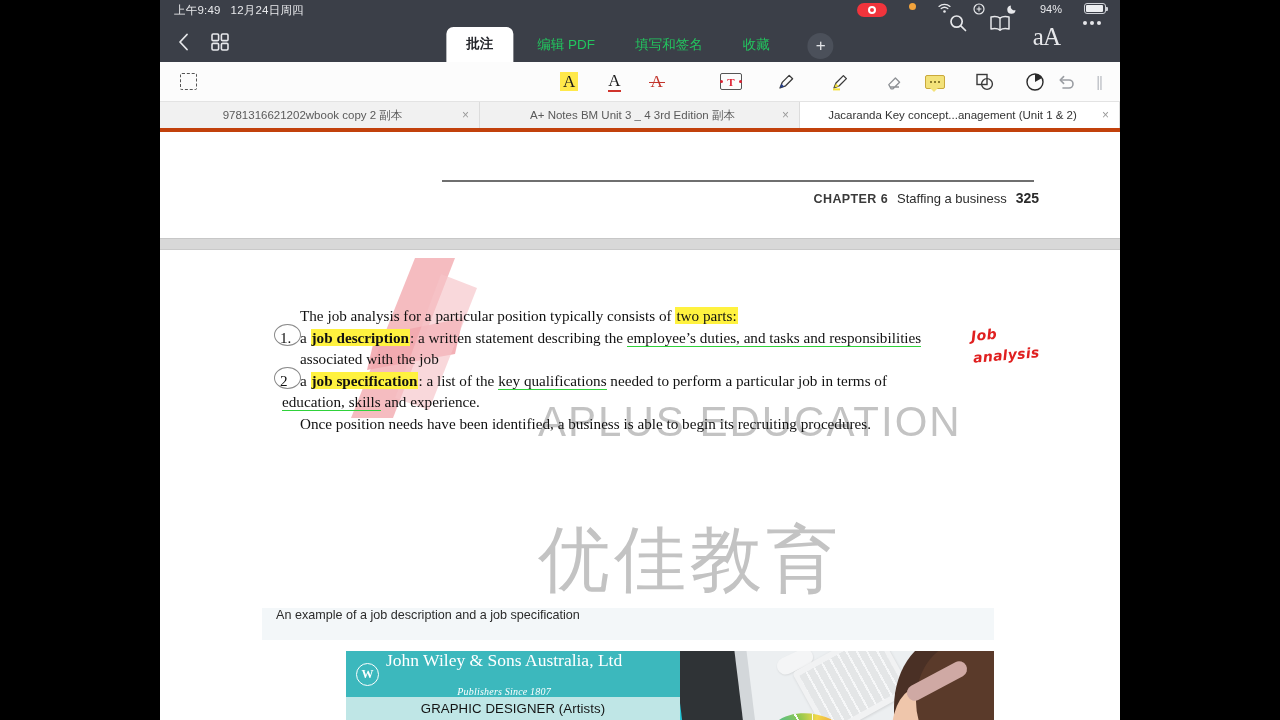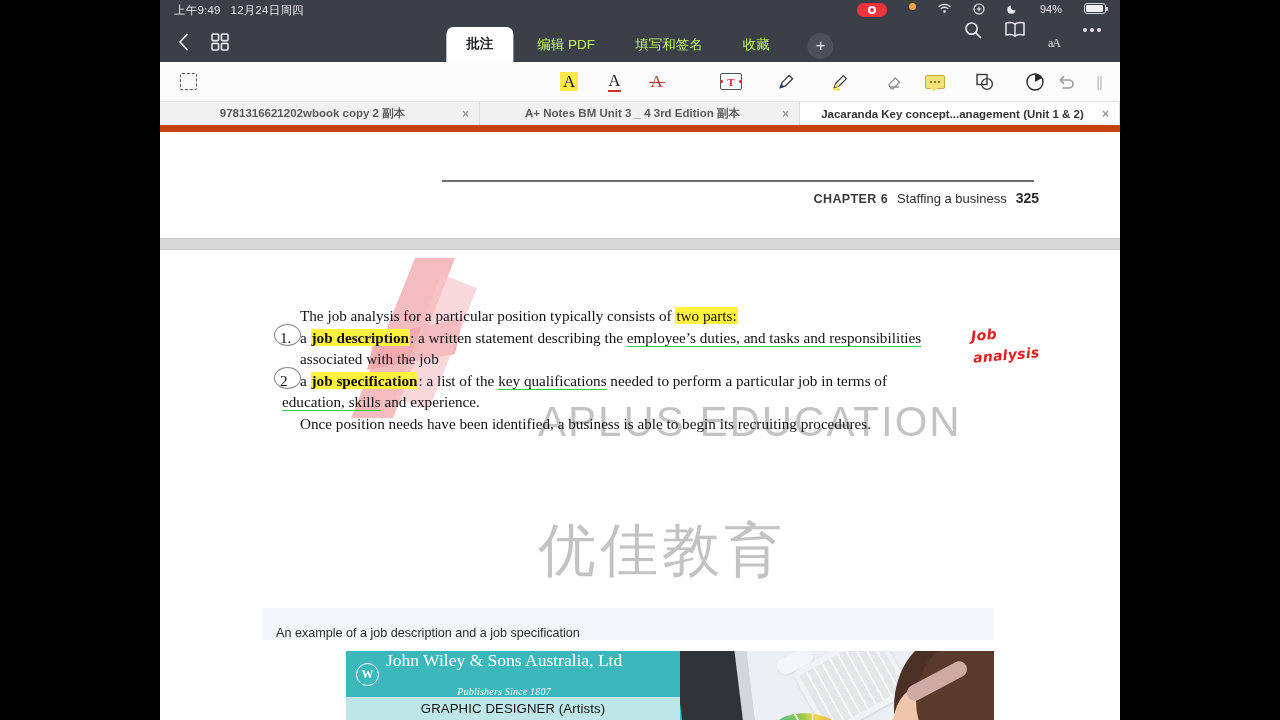--- a/index.html
+++ b/index.html
@@ -53,21 +53,21 @@
     position: relative;
   }
   #topbar .left-ic { display: flex; align-items: center; gap: 22px; padding: 0 0 11px 18px; }
   #topbar .right-ic { display: flex; align-items: center; gap: 22px; padding: 0 18px 11px 0; margin-left: auto; }
   .nav-ic { color: #e6e7ea; cursor: pointer; display: flex; align-items: center; }
   .tabs-wrap {
     position: absolute; left: 50%; transform: translateX(-50%); bottom: 0;
     display: flex; align-items: flex-end; gap: 8px;
   }
   .mtab {
-    color: #bef264; font-size: 13.5px; padding: 7px 16px 8px; cursor: pointer;
+    color: #22c55e; font-size: 13.5px; padding: 7px 16px 8px; cursor: pointer;
     white-space: nowrap;
   }
   .mtab.active {
     background: #ffffff; color: #24262b; border-radius: 7px 7px 0 0;
     font-weight: bold; padding: 8px 20px 9px;
   }
   .plus-btn {
     width: 26px; height: 26px; border-radius: 50%; background: #4b505a;
     color: #e3e4e8; display: flex; align-items: center; justify-content: center;
     font-size: 17px; margin-left: 14px; margin-bottom: 3px; cursor: pointer;
@@ -110,21 +110,21 @@
     position: relative; display: flex; align-items: center; justify-content: center; gap: 2px;
   }
   .cmt span { width: 2px; height: 2px; background: #6a5a14; border-radius: 50%; display: block; }
   .cmt::after {
     content: ""; position: absolute; left: 4px; bottom: -4px;
     border-left: 4px solid transparent; border-right: 4px solid transparent; border-top: 4px solid #f3e27a;
   }
   .divider-handle { color: #b9bcc2; font-size: 15px; letter-spacing: -1px; }
 
   
-  #doctabs { height: 30px; background: #f1f1f1; display: flex; border-bottom: 7px solid #c2410c; font-weight: bold; }
+  #doctabs { height: 30px; background: #f1f1f1; display: flex; border-bottom: 4px solid #c2410c; }
   .dtab {
     flex: 1; display: flex; align-items: center; justify-content: center; position: relative;
     font-size: 11.5px; color: #5a5a5a; border-right: 1px solid #dcdcdc; cursor: pointer;
     padding: 0 24px 0 10px; overflow: hidden; white-space: nowrap;
   }
   .dtab.active { background: #ffffff; color: #333; }
   .dtab .x { position: absolute; right: 10px; color: #9a9a9a; font-size: 12px; cursor: pointer; }
 
   
   #docarea { position: relative; height: 608px; background: #ffffff; overflow: hidden; }
@@ -142,21 +142,21 @@
 
   
   #pagebody { position: relative; height: 490px; background: #fff; }
 
   
   #watermark {
     position: absolute; left: 0; top: 0; width: 100%; height: 100%;
     pointer-events: none; overflow: hidden;
   }
   .wm-cjk {
-    position: absolute; left: 378px; top: 262px; font-size: 58px; color: #b9b9b9;
+    position: absolute; left: 378px; top: 262px; font-size: 72px; color: #b9b9b9;
     font-family: "DejaVu Sans", sans-serif; letter-spacing: 4px; opacity: .85; white-space: nowrap;
   }
   .wm-en {
     position: absolute; left: 378px; top: 148px; font-size: 42px; color: #c3c3c3;
     letter-spacing: 2px; white-space: nowrap;
   }
   .wm-a {
     position: absolute; left: 185px; top: 8px; width: 170px; height: 160px;
   }
 
@@ -180,21 +180,21 @@
 
   .hand {
     position: absolute; left: 700px; top: 18px; color: #e02020; font-size: 14px;
     font-family: "DejaVu Sans", sans-serif; transform: rotate(-5deg);
     font-style: italic; font-weight: bold; letter-spacing: .3px;
   }
 
   
   #examplebar {
     position: absolute; left: 102px; top: 358px; width: 732px; height: 32px;
-    background: #f3f7f9; display: flex; align-items: flex-end; padding-left: 14px;
+    background: #f3f7f9; display: flex; align-items: flex-start; padding-left: 14px;
     font-size: 12.6px; color: #2b2b2b;
   }
 
   
   #jobad {
     position: absolute; left: 186px; top: 401px; width: 648px; height: 89px;
     display: flex; overflow: hidden;
   }
   .ad-left { width: 334px; background: #bfe6e6; position: relative; }
   .ad-head {
@@ -313,21 +313,21 @@
               <circle cx="7.6" cy="7.6" r="5.6" stroke="#e6e7ea" stroke-width="1.7" fill="none"></circle>
               <path d="M11.8 11.8L16.5 16.5" stroke="#e6e7ea" stroke-width="1.7" stroke-linecap="round"></path>
             </svg>
         </span>
         <span class="nav-ic">
           <svg width="22" height="17" viewBox="0 0 22 17">
               <path d="M11 3.2C8.8 1.4 5.4 1.3 2 2v12c3.4-.7 6.8-.6 9 1.2 2.2-1.8 5.6-1.9 9-1.2V2c-3.4-.7-6.8-.6-9 1.2z" stroke="#e6e7ea" stroke-width="1.5" fill="none" stroke-linejoin="round"></path>
               <path d="M11 3.2v12" stroke="#e6e7ea" stroke-width="1.4"></path>
             </svg>
         </span>
-        <span class="nav-ic" style="font-family:'Liberation Serif',serif;font-size:12px;letter-spacing:-1px;margin-top:28px;">aA</span>
+        <span class="nav-ic" style="font-family:'Liberation Serif',serif;font-size:25px;letter-spacing:-1px;margin-top:28px;">aA</span>
         <span class="nav-ic">
           <svg width="20" height="6" viewBox="0 0 20 6">
               <circle cx="3" cy="3" r="2" fill="#e6e7ea"></circle>
               <circle cx="10" cy="3" r="2" fill="#e6e7ea"></circle>
               <circle cx="17" cy="3" r="2" fill="#e6e7ea"></circle>
             </svg>
         </span>
       </div>
     </div>
 

